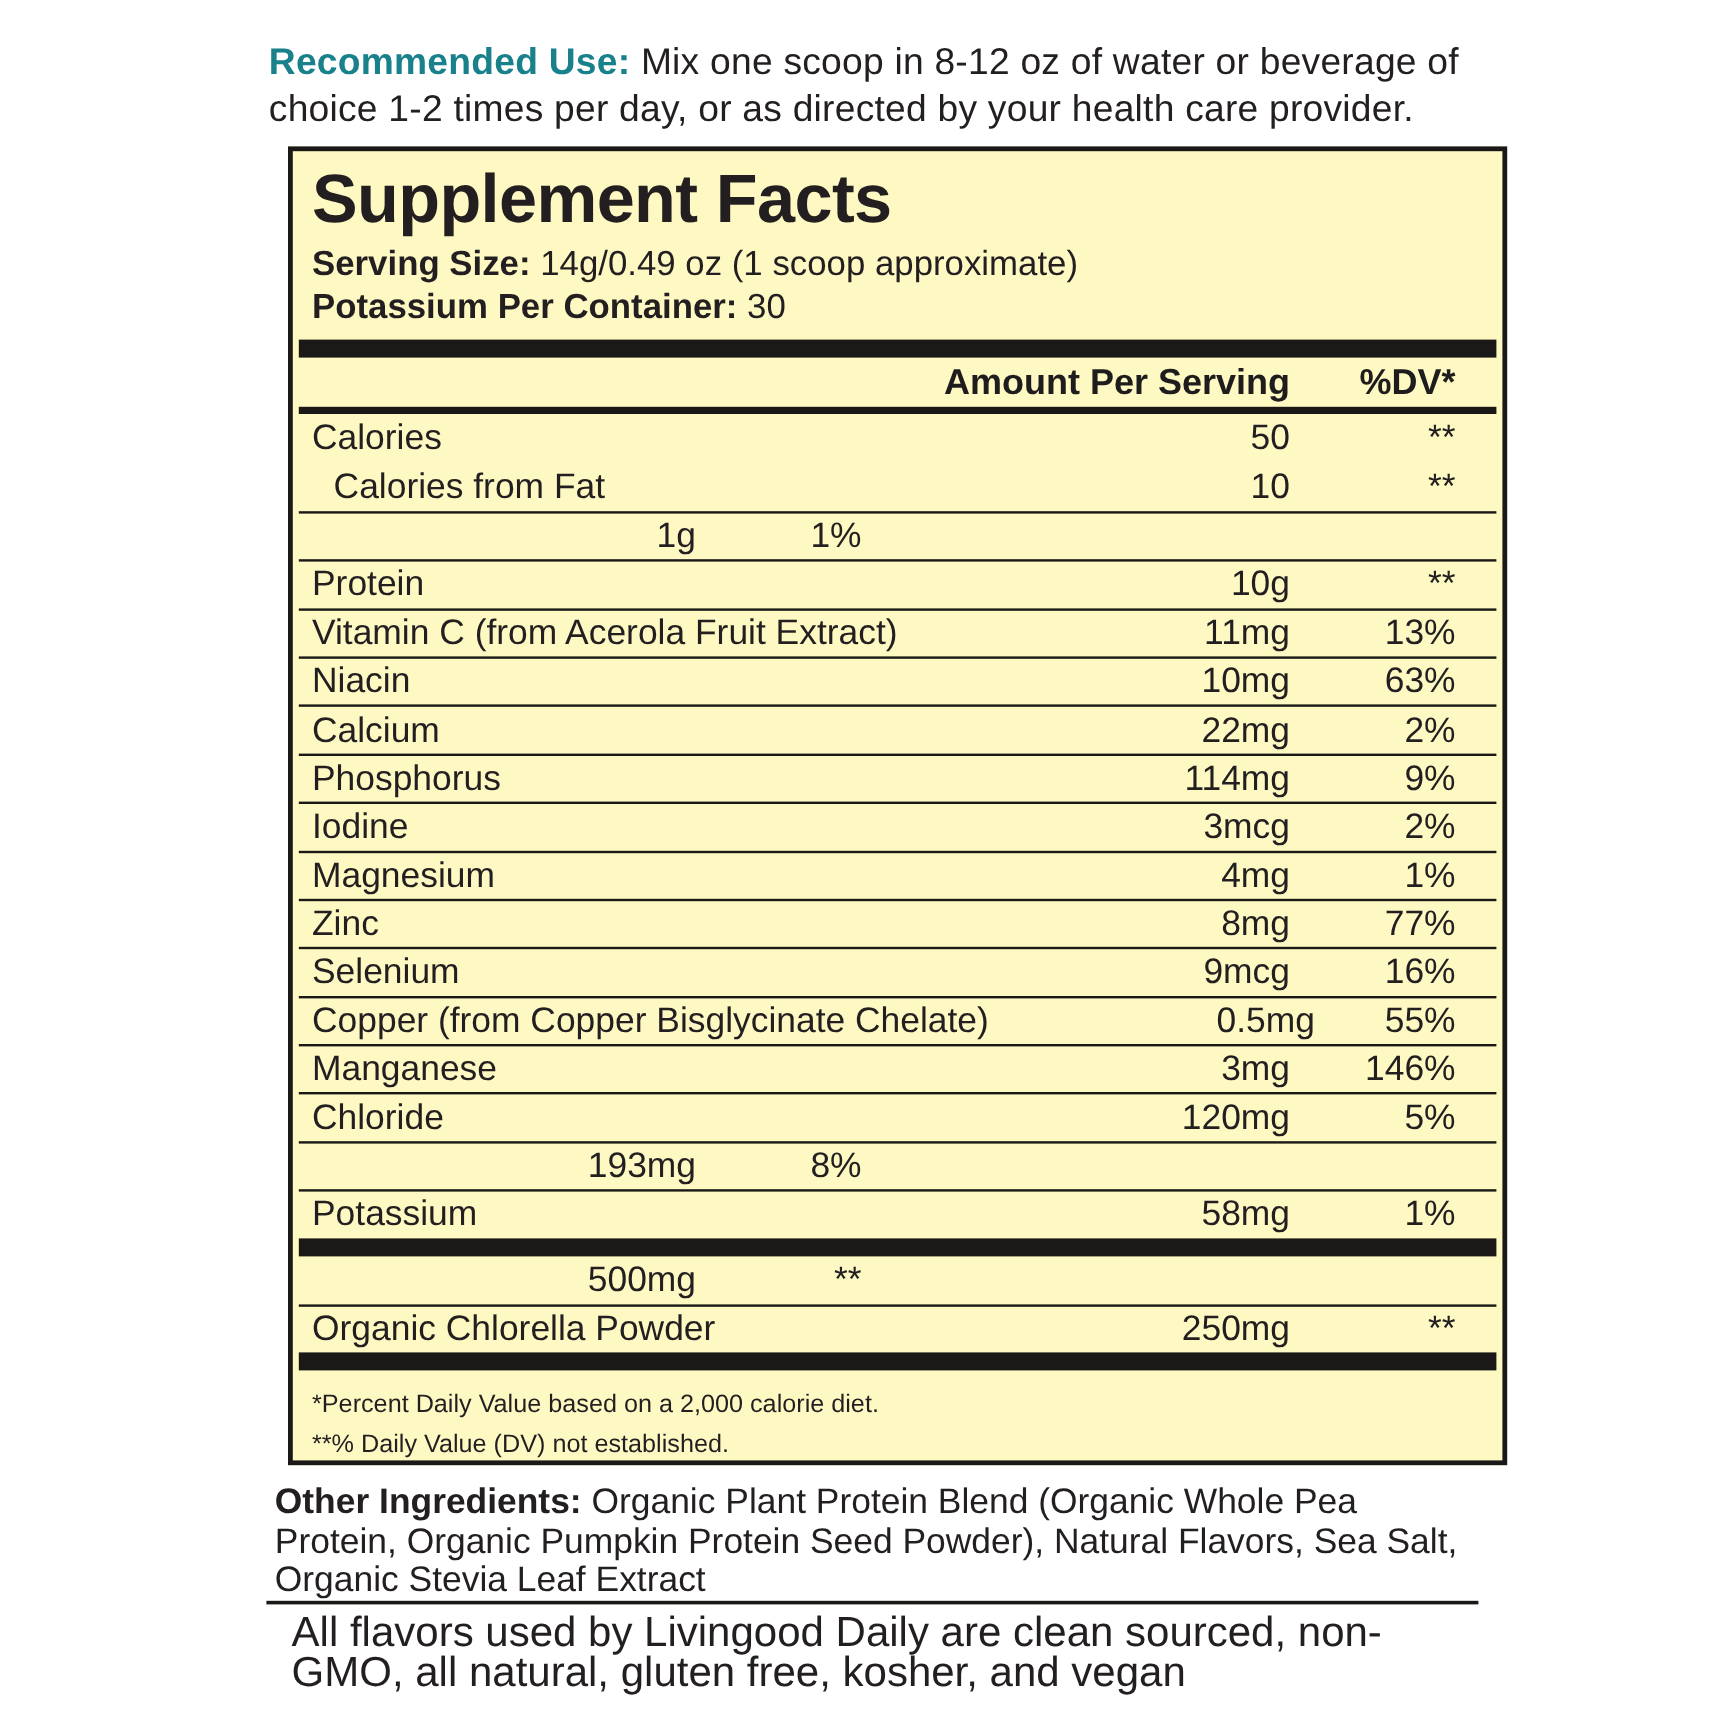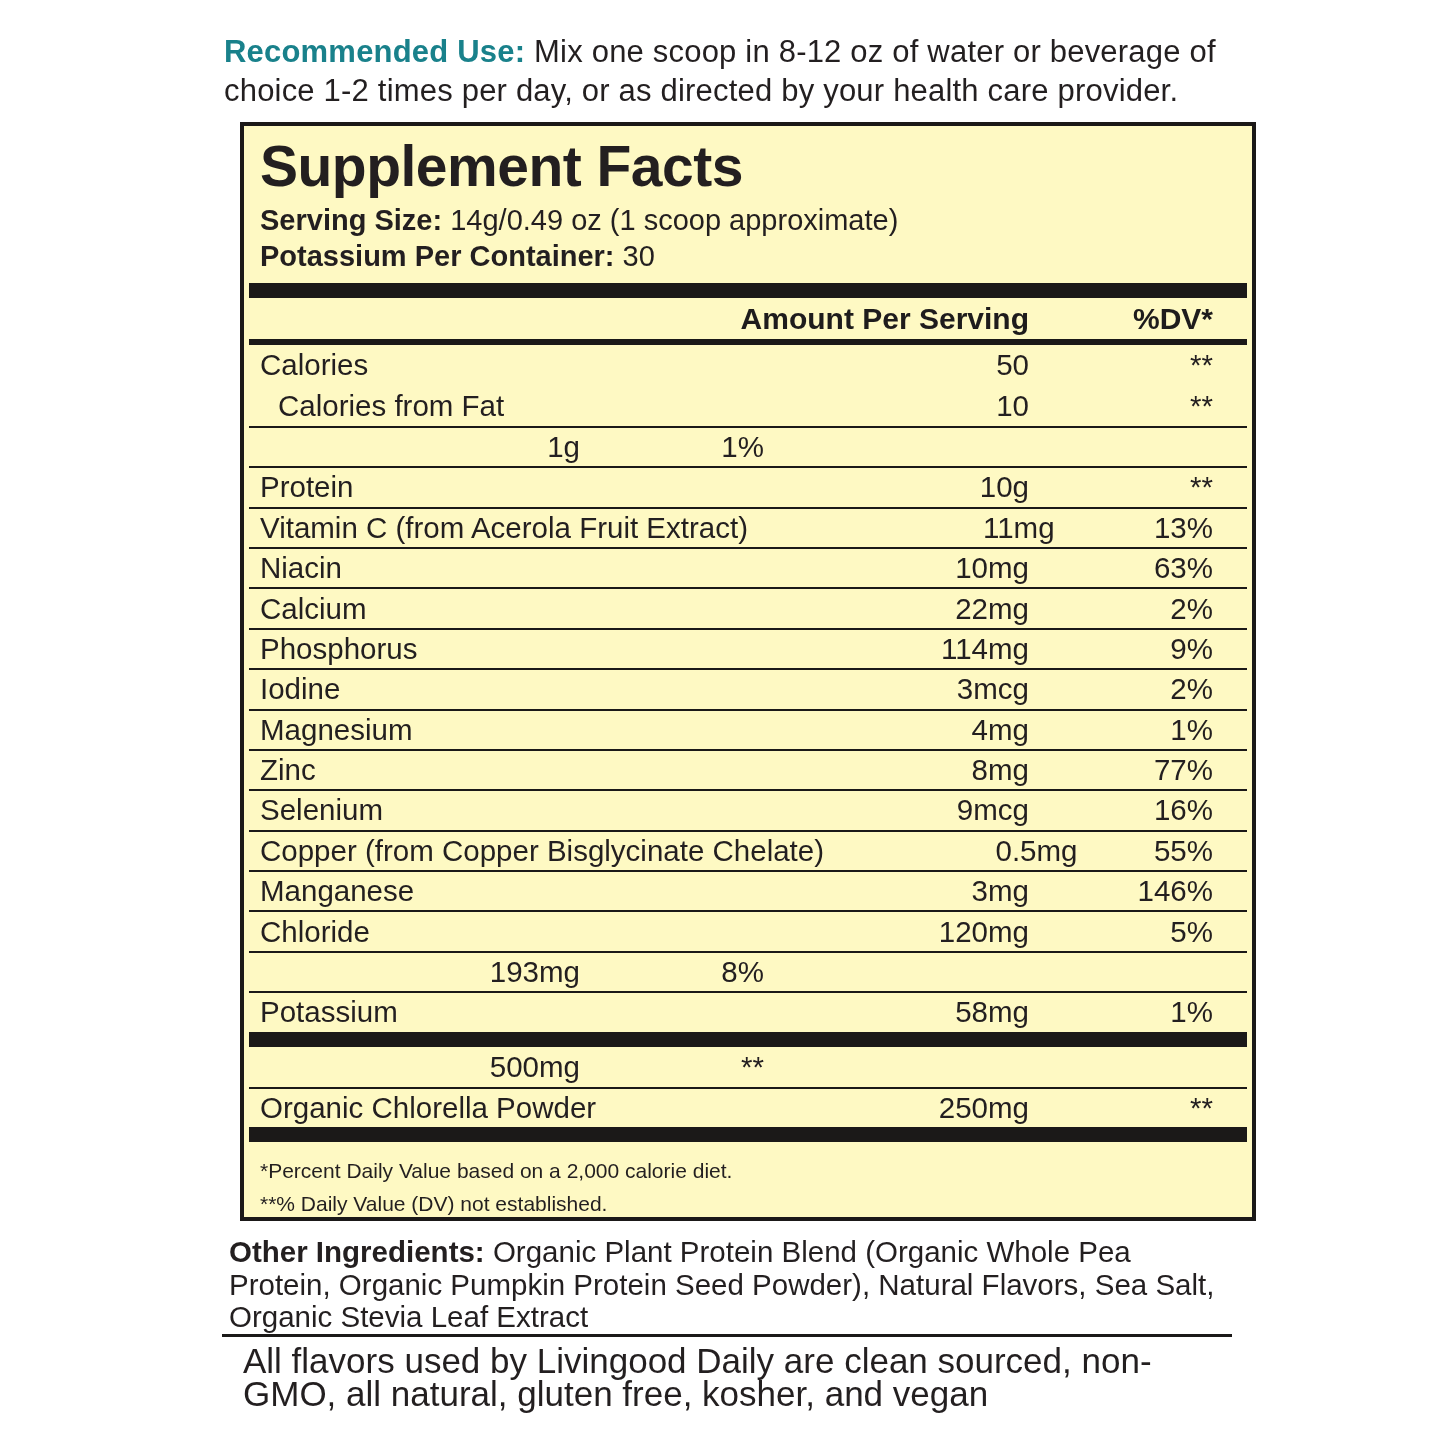--- a/index.html
+++ b/index.html
@@ -48,21 +48,20 @@
 
   .bar {
     height: 15px; background: #1b1918;
     margin: 0 5px;
   }
   .bar.first { margin-top: 9px; }
 
   .cols, .row {
     display: flex; align-items: center;
     padding-left: 11px;
-    gap: 46px;
   }
   .rows-wrap { margin: 0 5px; }
   .cols {
     margin: 0 5px;
     height: 47px;
     font-weight: bold; font-size: 30px;
     border-bottom: 6px solid #1b1918;
   }
   .col-name { flex: 1; }
   .col-amount, .cell-amount { width: 320px; text-align: right; }

